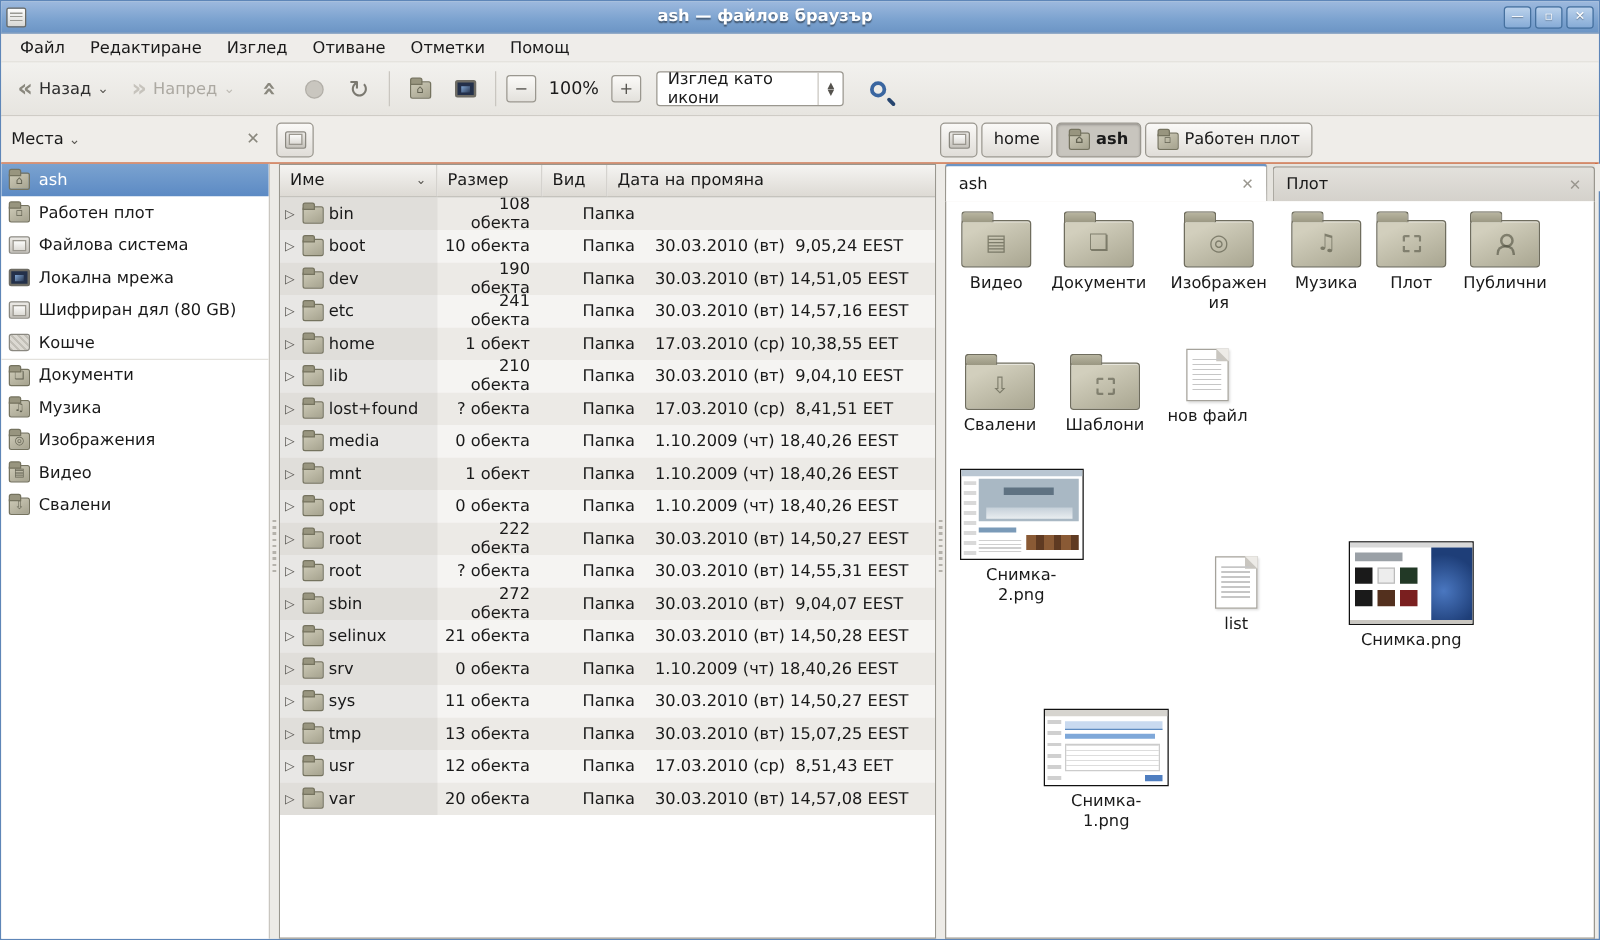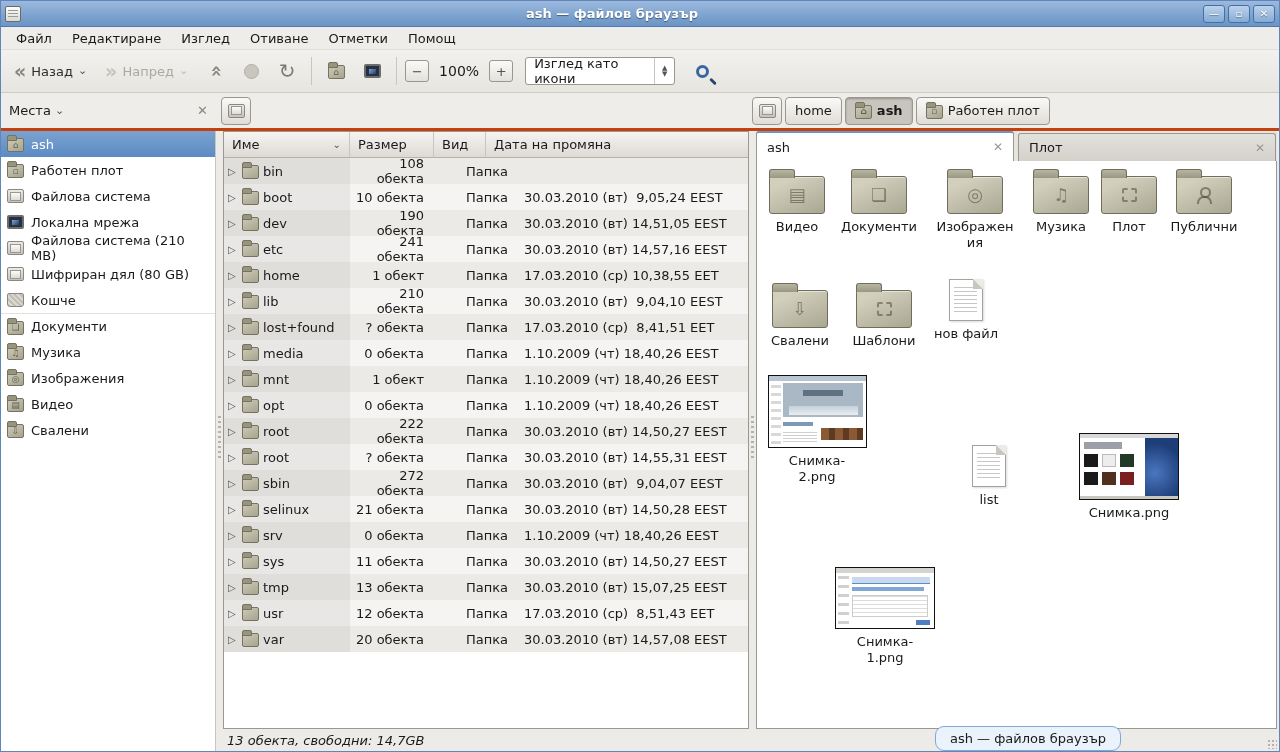--- a/index.html
+++ b/index.html
@@ -44,21 +44,21 @@
   .zoom-label { font-size:14px; padding:0 6px; }
   .combo { width:150px; height:28px; margin-left:8px; border:1px solid #9A978F; border-radius:3px; background:#fff;
     display:flex; align-items:center; }
   .combo .combo-label { flex:1; padding:0 8px; font-size:13px; }
   .combo .spin { width:20px; height:100%; border-left:1px solid #C9C6C0; display:flex; flex-direction:column; align-items:center; justify-content:center; font-size:7px; color:#55534E; line-height:6px; }
   .search-btn { width:34px; height:32px; display:flex; align-items:center; justify-content:center; margin-left:6px; }
   .mag { width:13px; height:13px; border:3px solid #3A66A0; border-radius:50%; position:relative; }
   .mag::after { content:""; position:absolute; width:8px; height:3px; background:#26456F; left:10px; top:12px; transform:rotate(45deg); border-radius:2px; }
 
   
-  .pathstrip { height:38px; flex:none; display:flex; align-items:center; background:#EFEDE9; border-bottom:3px solid #c2410c; }
+  .pathstrip { height:38px; flex:none; display:flex; align-items:center; background:#EFEDE9; border-bottom:1px solid #c2410c; }
   .side-head { width:215px; flex:none; display:flex; align-items:center; padding:0 8px; gap:4px; }
   .side-head .side-title { font-size:13px; }
   .side-head .side-caret { font-size:11px; color:#55534E; }
   .side-head .side-close { margin-left:auto; color:#8A887E; font-size:13px; }
   .mid-pathzone { width:533px; flex:none; display:flex; align-items:center; padding-left:5px; }
   .right-pathzone { flex:1; display:flex; align-items:center; padding-left:3px; gap:3px; }
   .crumb { height:28px; display:flex; align-items:center; gap:5px; padding:0 9px; border:1px solid #9A978F; border-radius:4px;
     background:linear-gradient(#FAF9F7,#E0DDD8); font-size:13px; }
   .crumb.square { width:30px; justify-content:center; padding:0; }
   .crumb.pressed { background:#C8C5BE; box-shadow:inset 0 1px 2px rgba(0,0,0,.25); font-weight:bold; }
@@ -78,21 +78,21 @@
   .mi-drive { background:linear-gradient(#ECEAE6,#C6C3BC); border:1px solid #8A8880; border-radius:2px; }
   .mi-drive::after { content:""; width:9px; height:7px; background:linear-gradient(#FBFBFA,#DDDBD6); border:1px solid #9A978F; }
   .mi-computer { background:#23304A; border:2px solid #6E6C64; border-radius:2px; }
   .mi-computer::after { content:""; width:7px; height:5px; background:linear-gradient(135deg,#7FA5D2,#2B3A55); }
   .mi-trash { background:repeating-linear-gradient(45deg,#C2BFB7 0 2px,#DCD9D2 2px 4px); border:1px solid #8A8880; border-radius:2px 2px 3px 3px; }
 
   .splitter { width:7px; flex:none; background:#EDEBE7; position:relative; }
   .splitter::after { content:""; position:absolute; left:2px; top:285px; width:3px; height:44px;
     background:repeating-linear-gradient(#B5B2AB 0 2px, transparent 2px 5px); }
 
-  .centercol { flex:1; display:flex; flex-direction:column; min-width:0; }
+  .centercol { flex:1; display:flex; flex-direction:row; min-width:0; }
   .panes { flex:1; display:flex; min-height:0; }
 
   
   .tree-pane { width:526px; flex:none; border:1px solid #9A978F; background:#fff; display:flex; flex-direction:column; overflow:hidden; }
   .tree-header { height:26px; flex:none; display:flex; }
   .th { background:linear-gradient(#F5F4F2,#DDDAD4); border-right:1px solid #C9C6C0; border-bottom:1px solid #B5B2AB;
     display:flex; align-items:center; padding:0 8px; font-size:13px; }
   .th-name { width:126px; }
   .th-size { width:84px; }
   .th-type { width:52px; }
@@ -269,26 +269,20 @@
         <div class="side-item">
     <span class="mi mi-computer">
             <span class="mi-glyph"></span>
           </span>
     <span class="side-label">Локална мрежа</span>
   </div>
         <div class="side-item">
     <span class="mi mi-drive">
             <span class="mi-glyph"></span>
           </span>
-    <span class="side-label">Файлова система (210 MB)</span>
-  </div>
-        <div class="side-item">
-    <span class="mi mi-drive">
-            <span class="mi-glyph"></span>
-          </span>
     <span class="side-label">Шифриран дял (80 GB)</span>
   </div>
         <div class="side-item">
     <span class="mi mi-trash">
             <span class="mi-glyph"></span>
           </span>
     <span class="side-label">Кошче</span>
   </div>
         <div class="side-item group-start">
     <span class="mi mi-folder">

